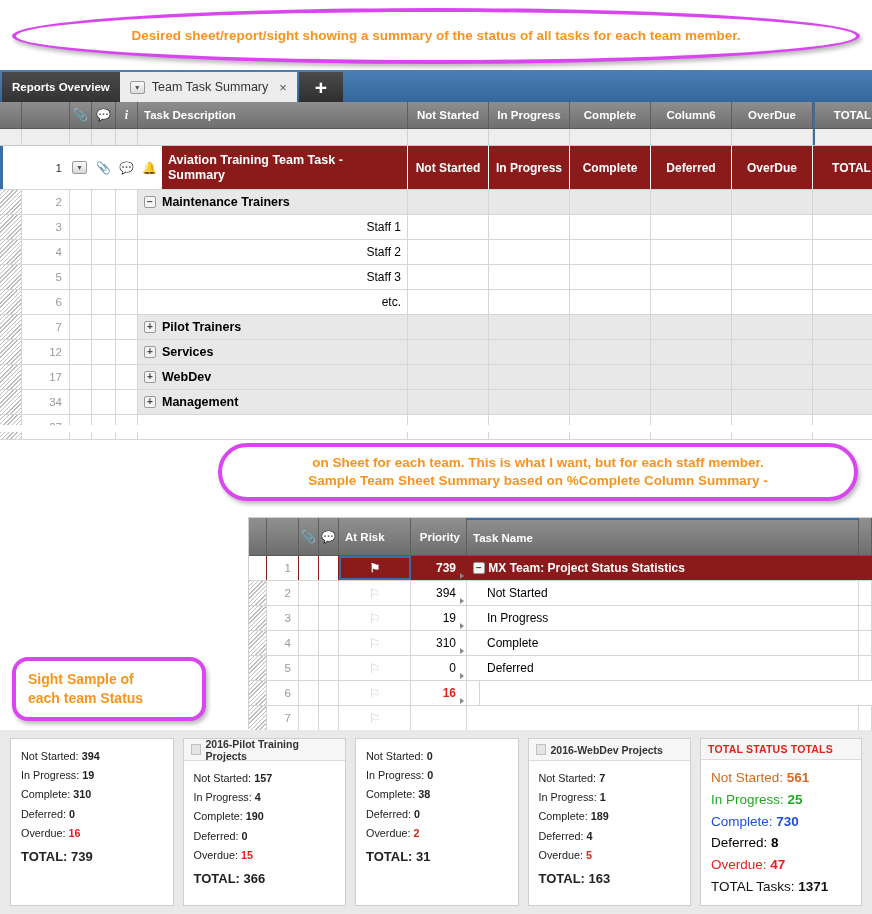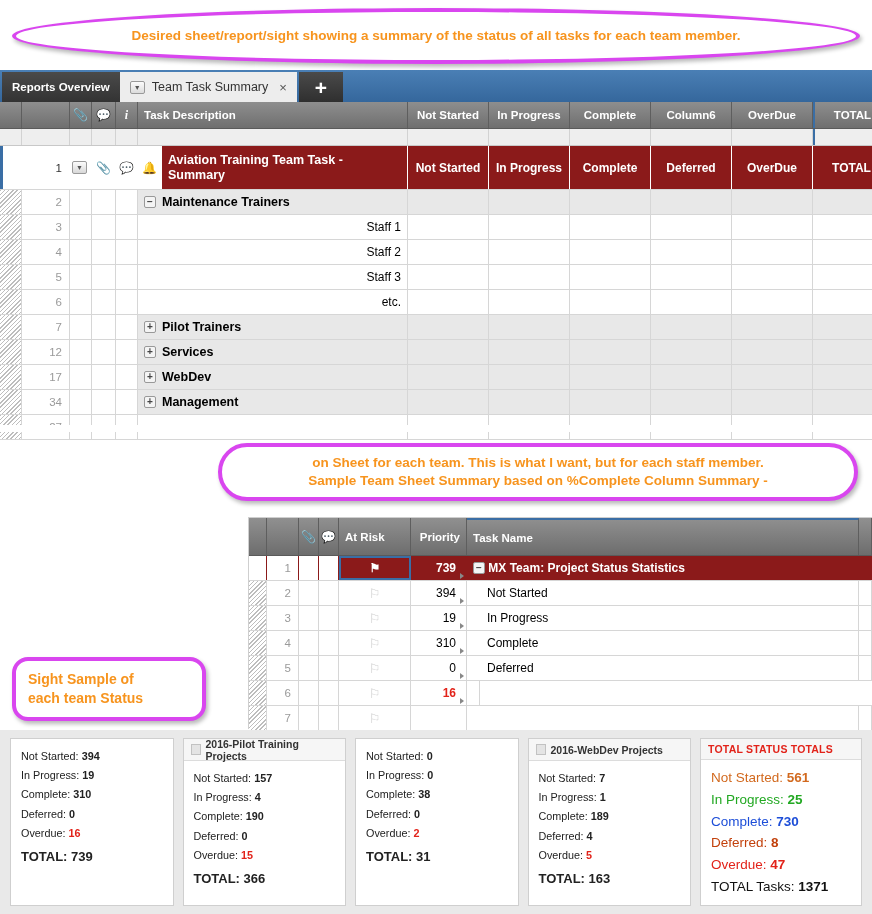--- a/index.html
+++ b/index.html
@@ -650,20 +650,20 @@
         </div>
       </div>
       <div class="card" style="flex: 0 0 162px;">
         <div class="card-head">
           <span class="totals-head">TOTAL STATUS TOTALS</span>
         </div>
         <div class="totals-body">
           <div style="color:#D2691E"><span>Not Started:</span> <b>561</b></div>
           <div style="color:#22A822"><span>In Progress:</span> <b>25</b></div>
           <div style="color:#1d4ed8"><span>Complete:</span> <b>730</b></div>
-          <div style="color:#c2410c"><span>Deferred:</span> <b>8</b></div>
+          <div style="color:#000000"><span>Deferred:</span> <b>8</b></div>
           <div style="color:#E2231A"><span>Overdue:</span> <b>47</b></div>
           <div style="color:#111111"><span>TOTAL Tasks:</span> <b>1371</b></div>
         </div>
       </div>
     </div>
 
 </div>
 
 </body></html>

